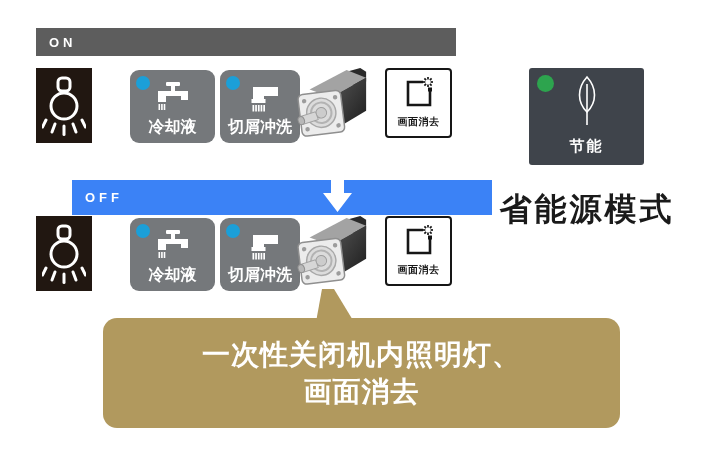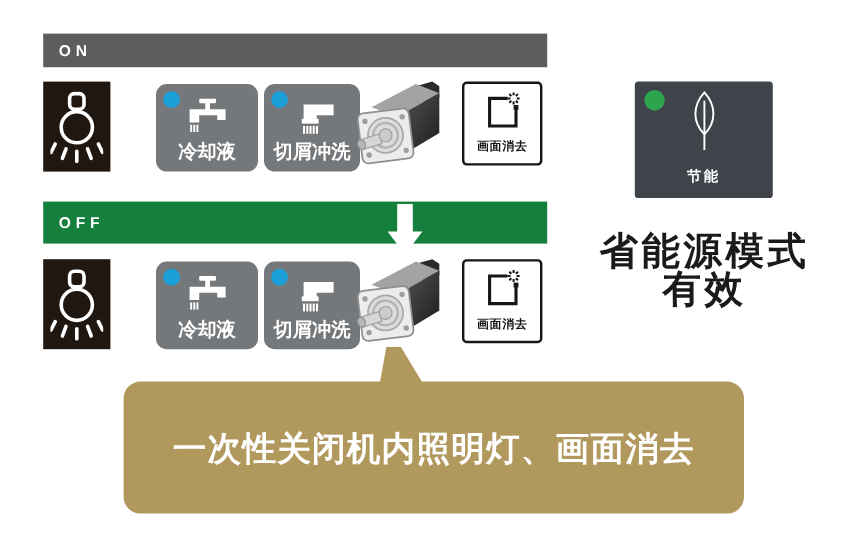--- a/index.html
+++ b/index.html
@@ -4,21 +4,21 @@
 <style>
   html,body{margin:0;padding:0;background:#fff;}
   .stage{position:relative;width:722px;height:457px;background:#ffffff;
          font-family:"Liberation Sans",sans-serif;overflow:hidden;}
 
   
   .bar{position:absolute;left:36px;width:420px;display:flex;align-items:center;
        box-sizing:border-box;padding-left:13px;color:#fff;font-weight:bold;
        font-size:13px;letter-spacing:4px;}
   .bar-on{top:28px;height:28px;background:#5d5d5d;}
-  .bar-off{top:168px;height:35px;background:#15803d;}
+  .bar-off{top:180px;height:35px;background:#3b82f6;margin-left:36px;}
 
   
   .tile{position:absolute;box-sizing:border-box;}
   .tile-dark{width:56px;height:75px;background:#211711;display:flex;
              align-items:center;justify-content:center;}
   .tile-gray{background:#75787b;border-radius:9px;color:#fff;margin-left:30px;}
   .tile-coolant{width:85px;height:73px;}
   .tile-chip{width:80px;height:73px;}
   .tile-screen{width:67px;height:70px;background:#fff;border:2px solid #161616;
                border-radius:4px;}
@@ -42,31 +42,31 @@
   .down-arrow{position:absolute;left:314px;top:170px;z-index:3;}
   .tail{position:absolute;left:312px;top:289px;z-index:1;}
 
   
   .eco{position:absolute;left:529px;top:68px;width:115px;height:97px;
        background:#3f444b;border-radius:3px;}
   .dot-green{position:absolute;left:8px;top:7px;width:17px;height:17px;
              border-radius:50%;background:#2da44e;}
   .eco-leaf{position:absolute;left:40px;top:7px;}
   .eco-label{position:absolute;bottom:9px;left:0;width:100%;text-align:center;
-             color:#fff;font-weight:bold;font-size:12px;letter-spacing:2px;}
+             color:#fff;font-weight:bold;font-size:15px;letter-spacing:2px;}
 
   
   .status{position:absolute;left:472px;top:193px;width:230px;text-align:center;
           color:#1a1a1a;font-weight:bold;font-size:32px;line-height:32px;
           letter-spacing:3px;}
 
   
   .callout{position:absolute;left:103px;top:318px;width:517px;height:110px;
            background:#b1995e;border-radius:14px;z-index:2;display:flex;
-           flex-direction:row;align-items:center;justify-content:center;
+           flex-direction:column;align-items:center;justify-content:center;
            color:#fff;font-weight:bold;font-size:28px;line-height:37px;
            letter-spacing:1px;text-align:center;}
 </style>
 </head>
 <body>
 
 <div class="stage">
 
   <div class="bar bar-on">
     <span>ON</span>
@@ -262,21 +262,20 @@
       <g stroke="#ffffff" stroke-width="1.6" fill="none">
         <path d="M18,2 C28,13 28,27 18,37 C8,27 8,13 18,2 Z"></path>
         <line x1="18" y1="9" x2="18" y2="50"></line>
       </g>
     </svg>
     <span class="eco-label">节能</span>
   </div>
 
   <div class="status">
     <div>省能源模式</div>
-    <div>有效</div>
   </div>
 
   <svg class="tail" width="46" height="33" viewBox="0 0 46 33">
     <polygon points="10,0 4,33 42,33 22,0" fill="#b1995e"></polygon>
   </svg>
 
   <div class="callout">
     <div>一次性关闭机内照明灯、</div>
     <div>画面消去</div>
   </div>

